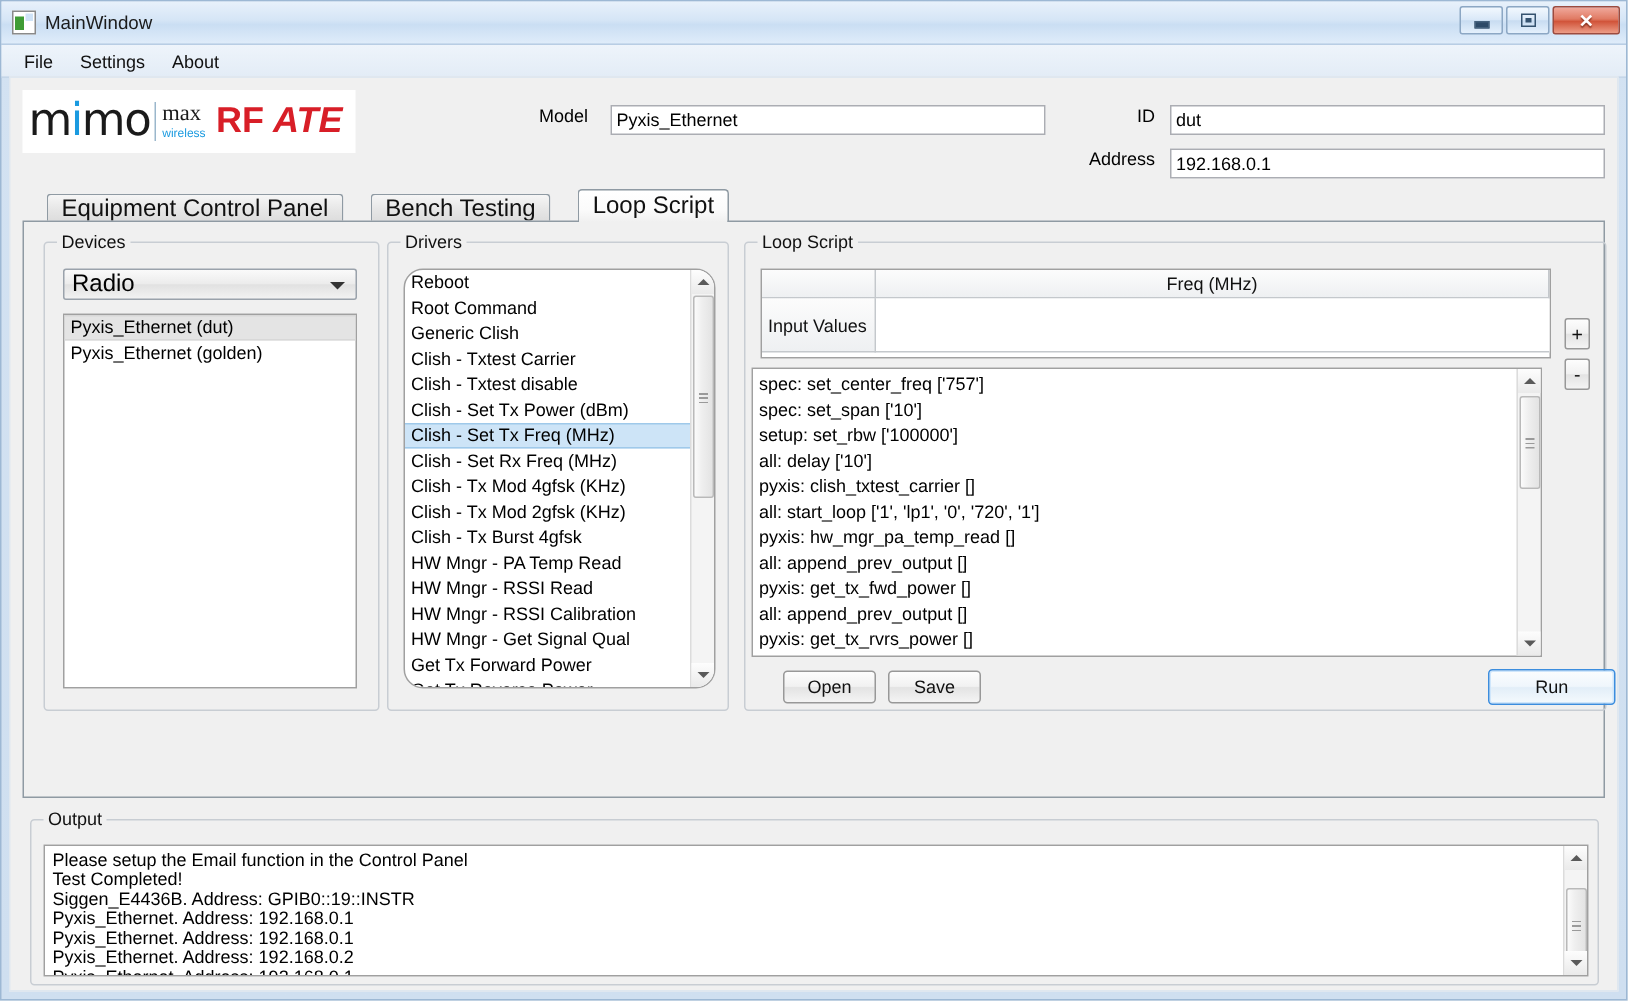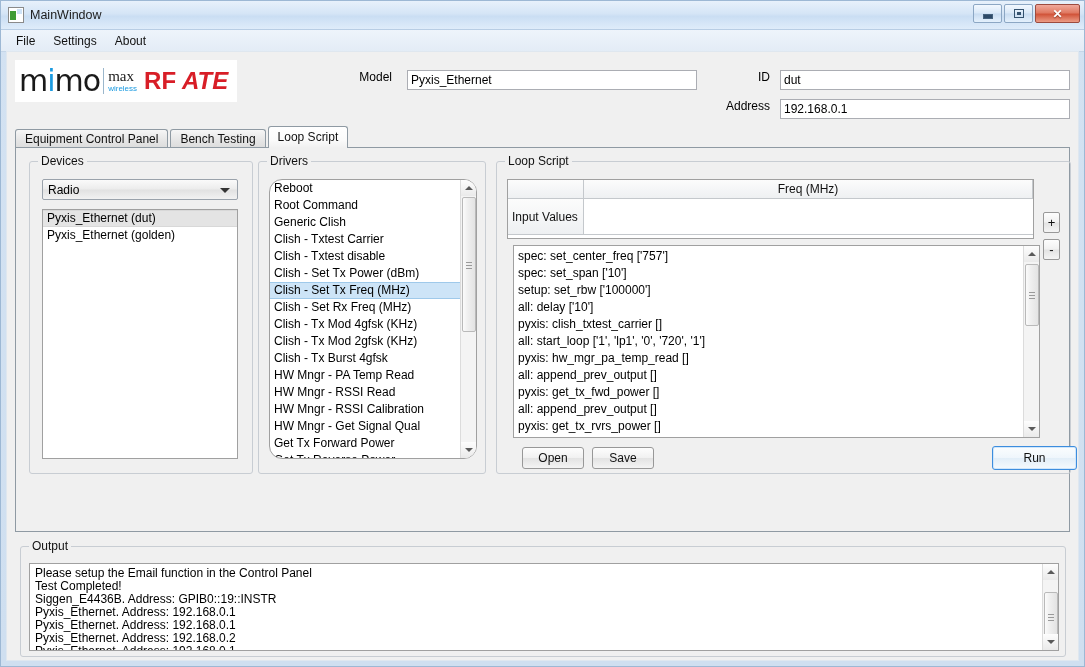--- a/index.html
+++ b/index.html
@@ -130,29 +130,30 @@
   }
 
   
   .tabstrip {
     position: absolute; left: 8px; top: 74px; right: 8px; height: 22px;
     display: flex; align-items: flex-end;
   }
   .tab {
     height: 19px; line-height: 19px;
     padding: 0 9px;
-    font-size: 12px;
+    font-size: 16px;
     border: 1px solid #8f9aa3;
     border-bottom: none;
     border-radius: 3px 3px 0 0;
     background: linear-gradient(180deg,#f6f6f6 0%,#e6e6e6 55%,#dcdcdc 100%);
     margin-right: 2px;
     box-sizing: border-box;
     color: #111;
     cursor: default;
+    margin-left: 16px;
   }
   .tab.active {
     height: 22px; line-height: 21px;
     background: #f0f0f0;
     border-color: #8f9aa3;
     position: relative; z-index: 3;
     background: linear-gradient(180deg,#ffffff 0%,#fbfbfb 60%,#f0f0f0 100%);
   }
   .tabpage {
     position: absolute; left: 8px; top: 95px; right: 8px; height: 385px;
@@ -207,21 +208,21 @@
 
   
   .combo {
     position: absolute;
     height: 21px;
     border: 1px solid #9aa2ab;
     border-radius: 2px;
     background: linear-gradient(180deg,#fafafa 0%,#ececec 48%,#e1e1e1 52%,#f2f2f2 100%);
     box-sizing: border-box;
     display: flex; align-items: center;
-    font-size: 12px;
+    font-size: 16px;
     padding-left: 5px;
     cursor: default;
   }
   .combo-arrow {
     position: absolute; right: 7px; top: 8px;
     width: 0; height: 0;
     border-left: 5px solid transparent;
     border-right: 5px solid transparent;
     border-top: 5px solid #333;
   }
@@ -459,21 +460,21 @@
           </div>
           <div class="grid-row">
             <div class="grid-cell rowhdr" style="width:76px; height:36px; line-height:36px;">Input Values</div>
             <div class="grid-cell data" style="width:449px; height:36px;"></div>
           </div>
         </div>
 
         <div class="btn small" style="position:absolute; left:546px; top:50px; width:17px; height:21px;">+</div>
         <div class="btn small" style="position:absolute; left:546px; top:77px; width:17px; height:21px;">-</div>
 
-        <div class="textarea" style="left:16px; top:83px; width:527px; height:193px;">
+        <div class="textarea" style="left:4px; top:83px; width:527px; height:193px;">
           <div style="padding-top:2px;">
             <div class="code-line">spec: set_center_freq ['757']</div>
             <div class="code-line">spec: set_span ['10']</div>
             <div class="code-line">setup: set_rbw ['100000']</div>
             <div class="code-line">all: delay ['10']</div>
             <div class="code-line">pyxis: clish_txtest_carrier []</div>
             <div class="code-line">all: start_loop ['1', 'lp1', '0', '720', '1']</div>
             <div class="code-line">pyxis: hw_mgr_pa_temp_read []</div>
             <div class="code-line">all: append_prev_output []</div>
             <div class="code-line">pyxis: get_tx_fwd_power []</div>

